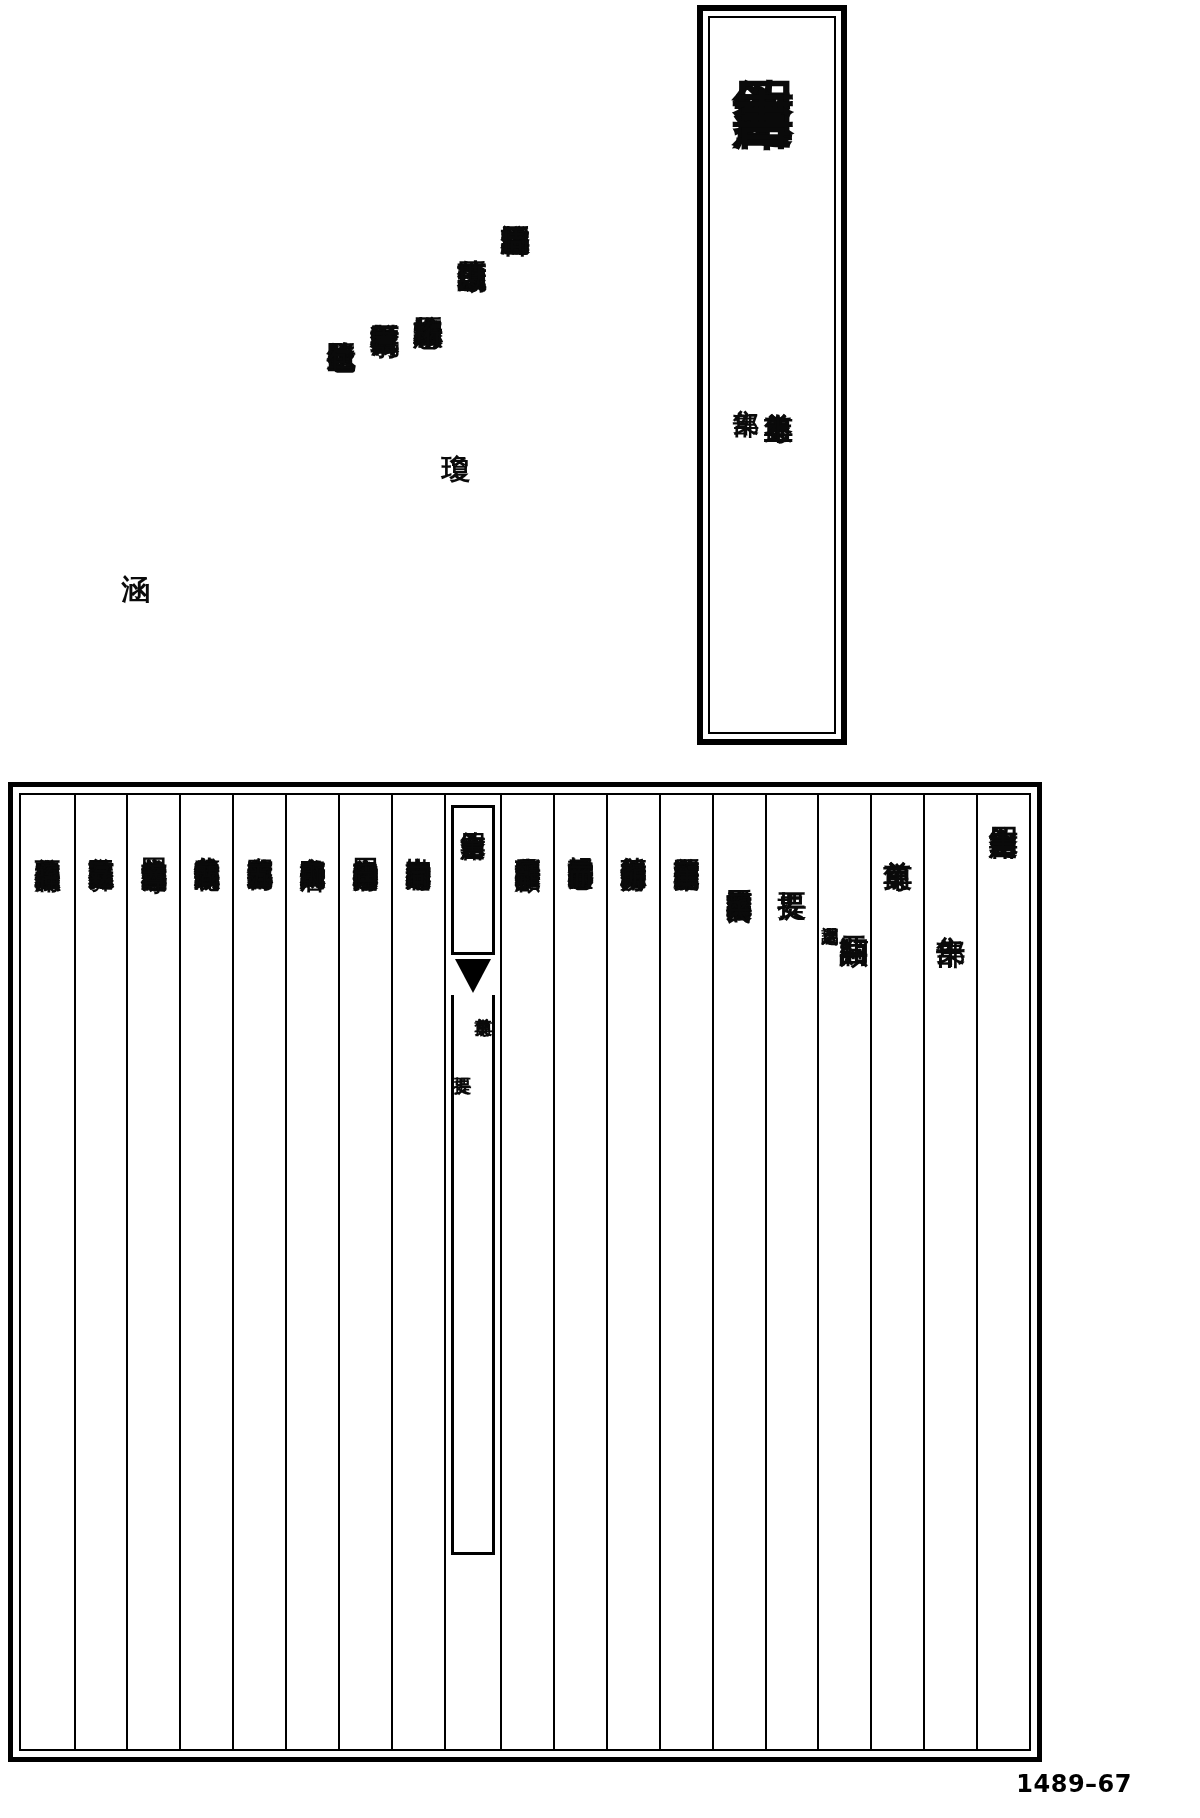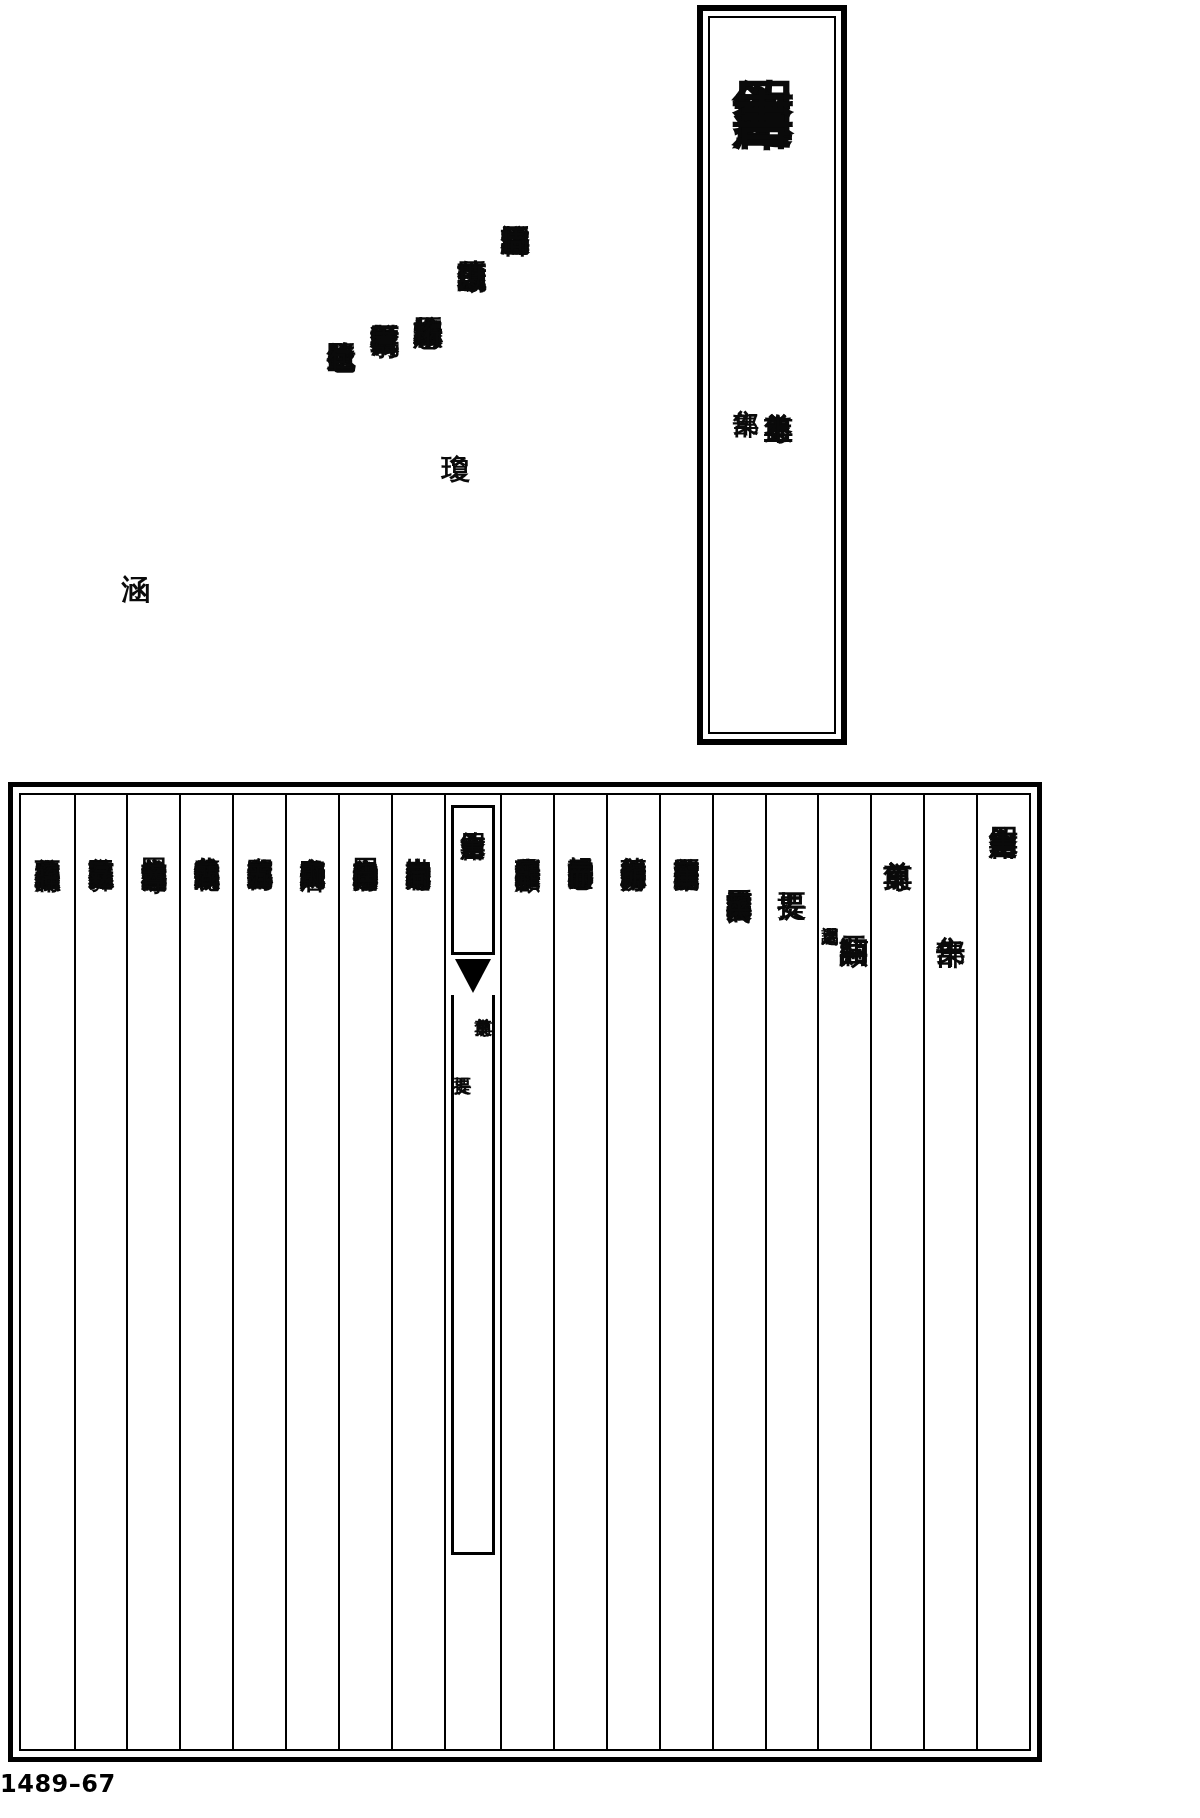--- a/index.html
+++ b/index.html
@@ -178,21 +178,21 @@
     padding-top: 8px;
   }
   .banner-lower .vtext { font-size: 18px; }
 
   
   #footer {
     position: absolute;
     left: 0;
     top: 1770px;
     width: 1132px;
-    text-align: left;
+    text-align: right;
   }
   #page-number {
     font-family: "DejaVu Sans", "Liberation Sans", sans-serif;
     font-size: 24px;
     font-weight: 700;
     letter-spacing: 0.5px;
     color: #000;
   }
 </style>
 </head>

